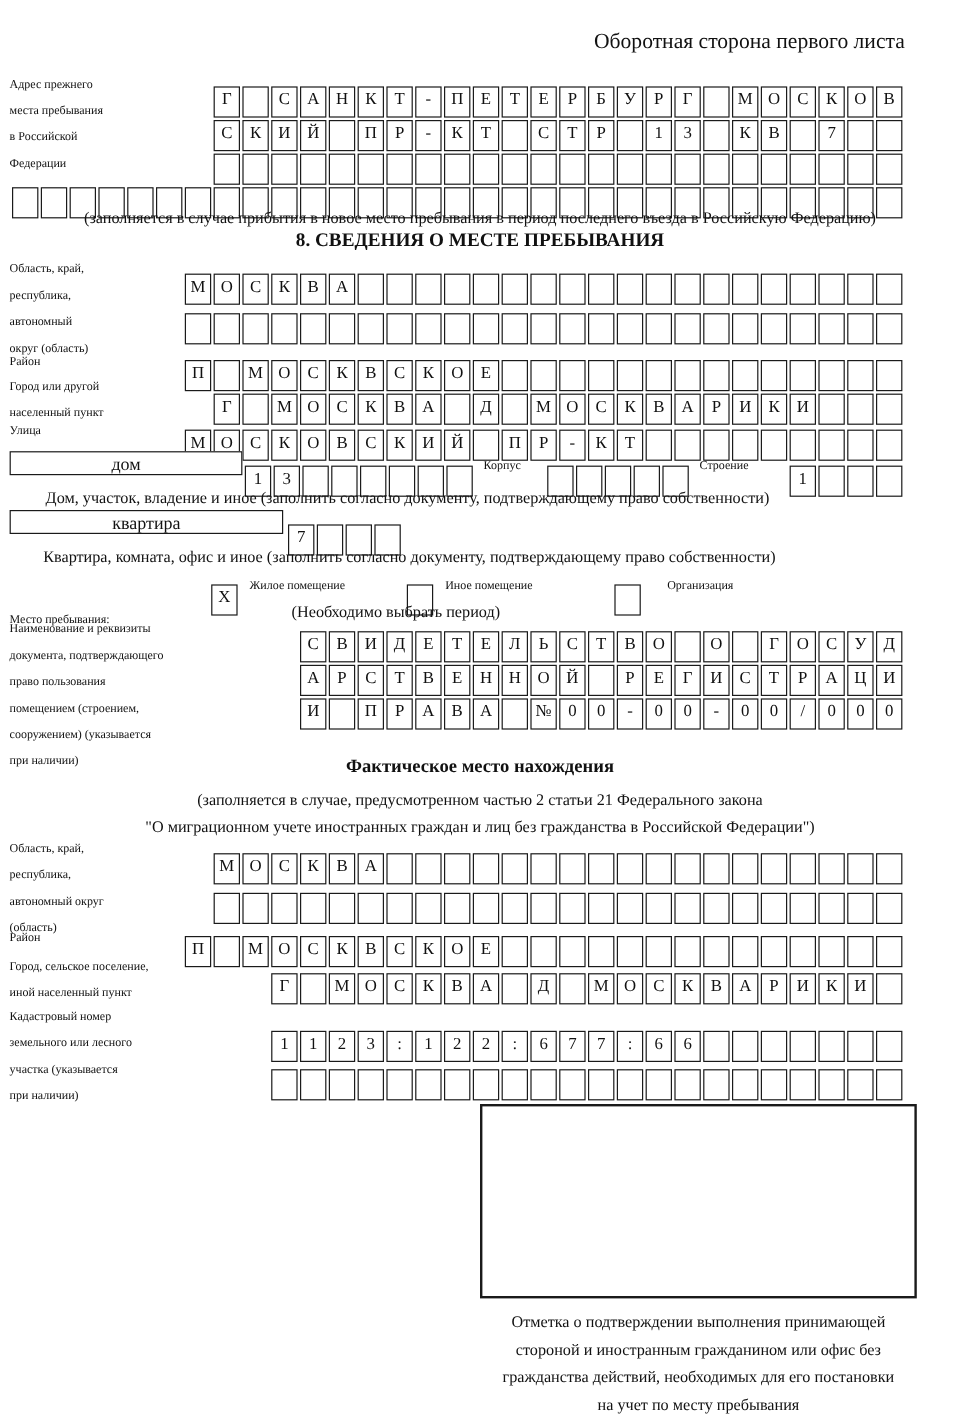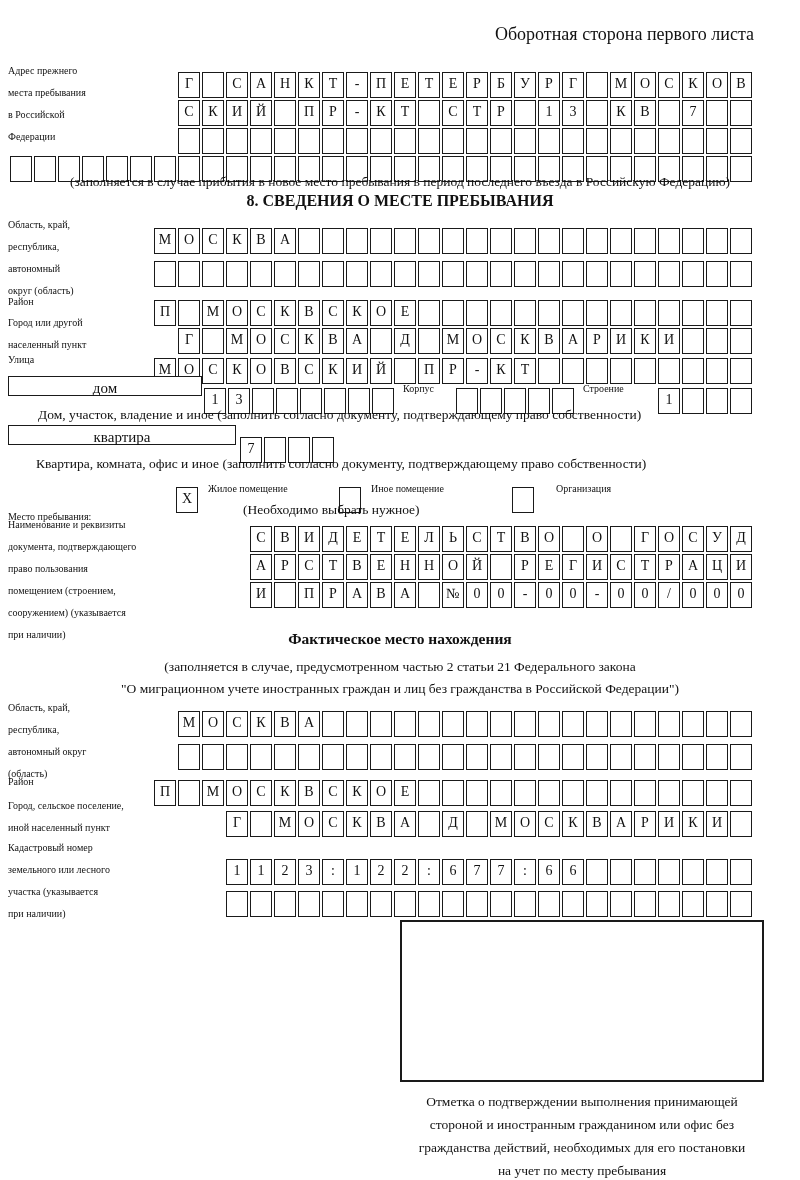--- a/index.html
+++ b/index.html
@@ -79,21 +79,21 @@
 <div class="boxrow" style="left:240px;top:425px;"><span class="box">7</span><span class="box"></span><span class="box"></span><span class="box"></span></div>
 <div class="cap" style="left:36px;top:455px;">Квартира, комната, офис и иное (заполнить согласно документу, подтверждающему право собственности)</div>
 
 <div class="lbl" style="left:8px;top:478px;margin-top:28px;">Место пребывания:</div>
 <div class="boxrow" style="left:176px;top:475px;"><span class="box">X</span></div>
 <div class="lbl" style="left:208px;top:478px;">Жилое помещение</div>
 <div class="boxrow" style="left:339px;top:475px;"><span class="box"></span></div>
 <div class="lbl" style="left:371px;top:478px;">Иное помещение</div>
 <div class="boxrow" style="left:512px;top:475px;"><span class="box"></span></div>
 <div class="lbl" style="left:556px;top:478px;">Организация</div>
-<div class="cap" style="left:243px;top:501px;">(Необходимо выбрать нужное)</div>
+<div class="cap" style="left:243px;top:501px;">(Необходимо выбрать период)</div>
 
 <div class="lbl" style="left:8px;top:514px;">
     <div>Наименование и реквизиты</div>
     <div>документа, подтверждающего</div>
     <div>право пользования</div>
     <div>помещением (строением,</div>
     <div>сооружением) (указывается</div>
     <div>при наличии)</div>
   </div>
 <div class="boxrow" style="right:46px;top:514px;"><span class="box">С</span><span class="box">В</span><span class="box">И</span><span class="box">Д</span><span class="box">Е</span><span class="box">Т</span><span class="box">Е</span><span class="box">Л</span><span class="box">Ь</span><span class="box">С</span><span class="box">Т</span><span class="box">В</span><span class="box">О</span><span class="box"></span><span class="box">О</span><span class="box"></span><span class="box">Г</span><span class="box">О</span><span class="box">С</span><span class="box">У</span><span class="box">Д</span></div>

